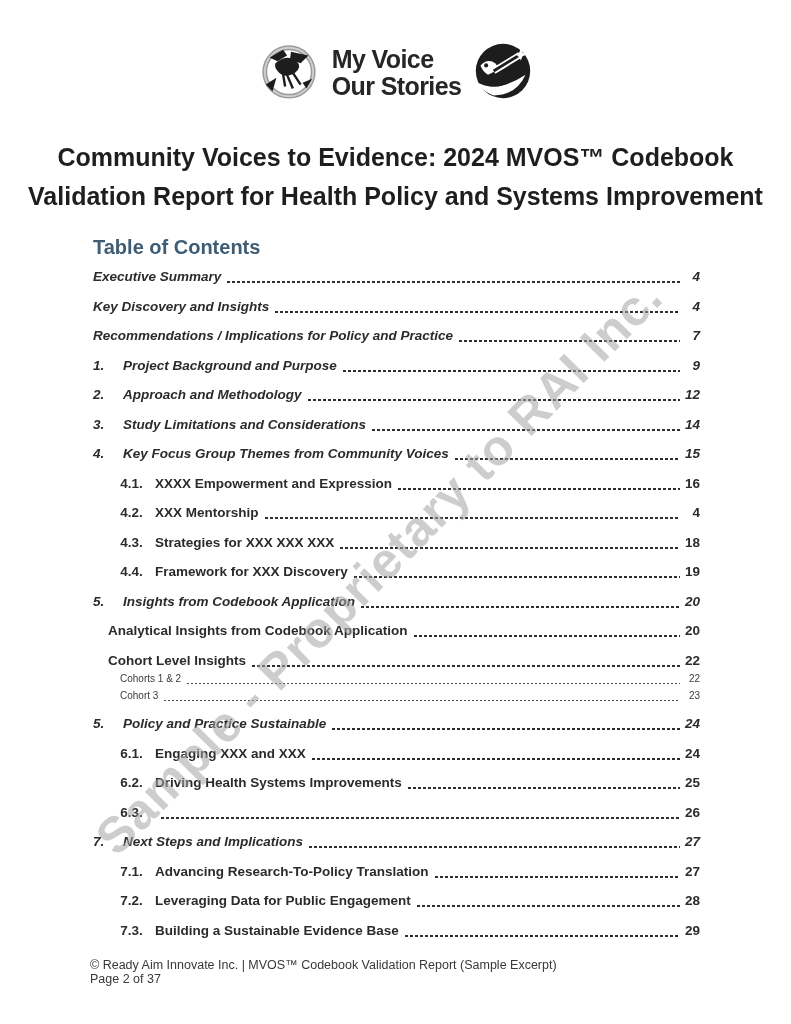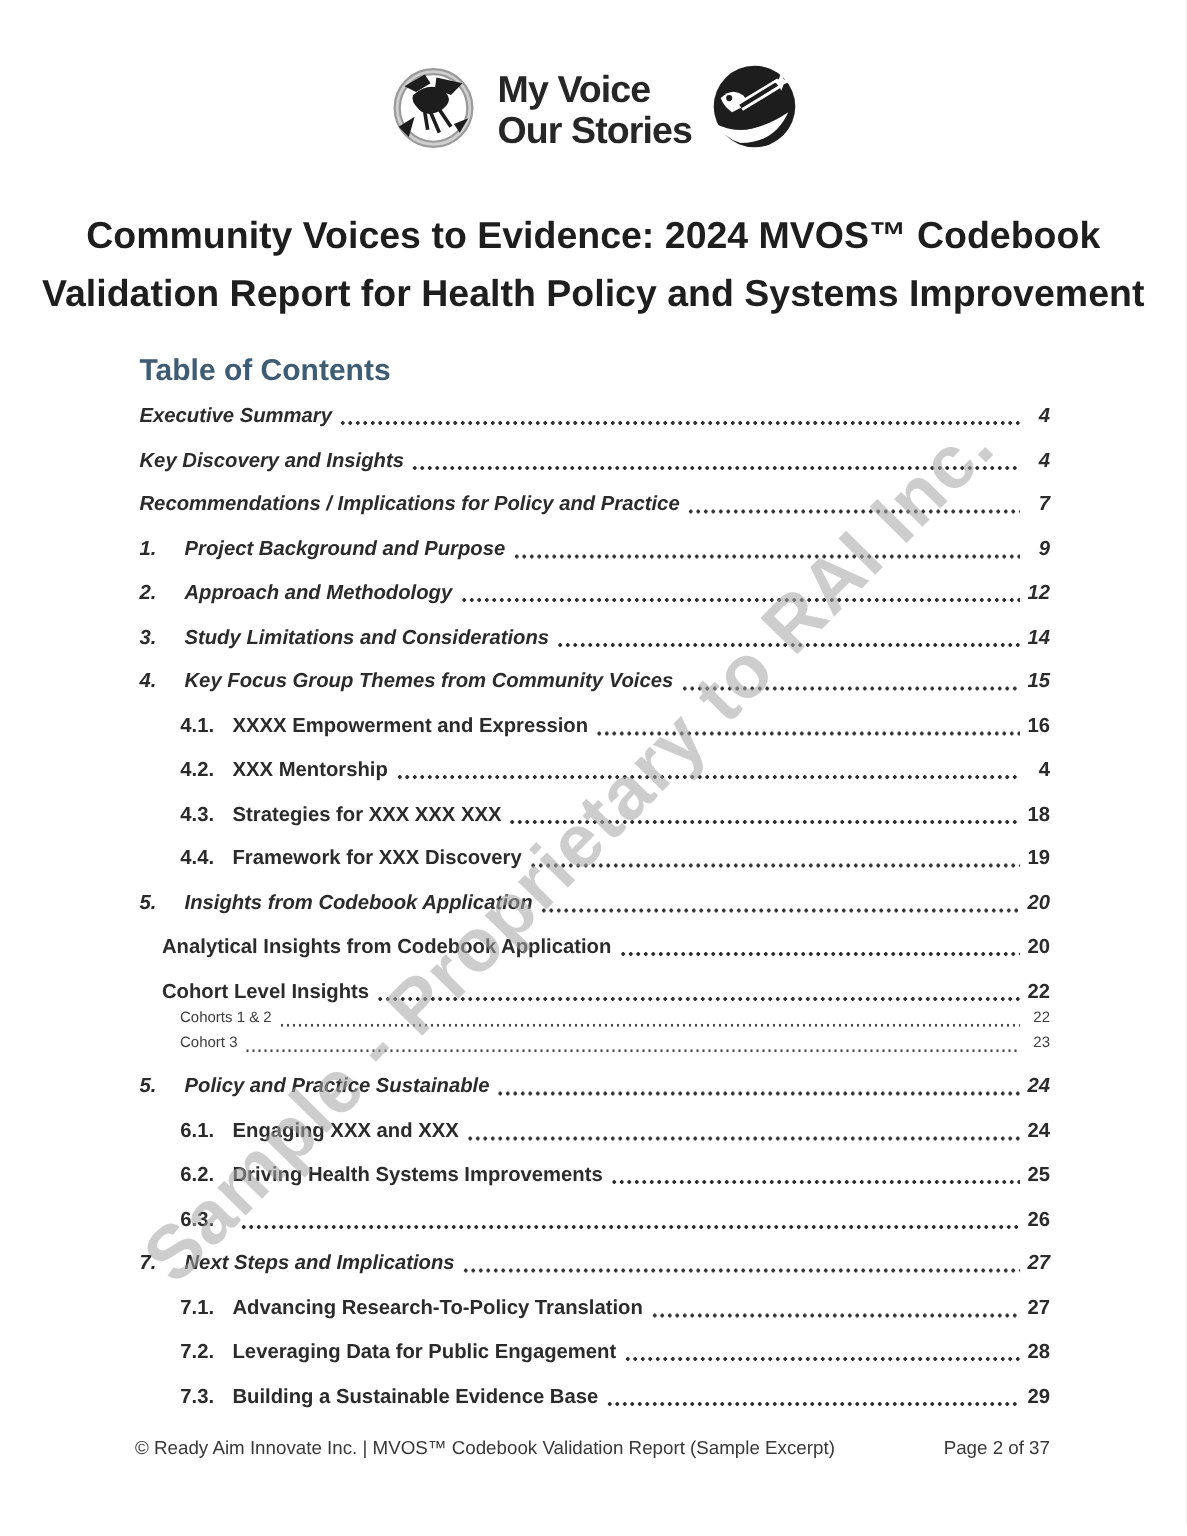--- a/index.html
+++ b/index.html
@@ -130,20 +130,21 @@
   
   .footer {
     position: absolute;
     top: 958px;
     left: 90px;
     right: 91px;
     display: flex;
     justify-content: space-between;
     font-size: 12.5px;
     color: #383838;
+    flex-direction: column;
   }
 </style>
 </head>
 <body>
 
 <div class="page">
 
   <header class="logo-row">
     <span>
       <svg width="62" height="62" viewBox="0 0 64 64">

